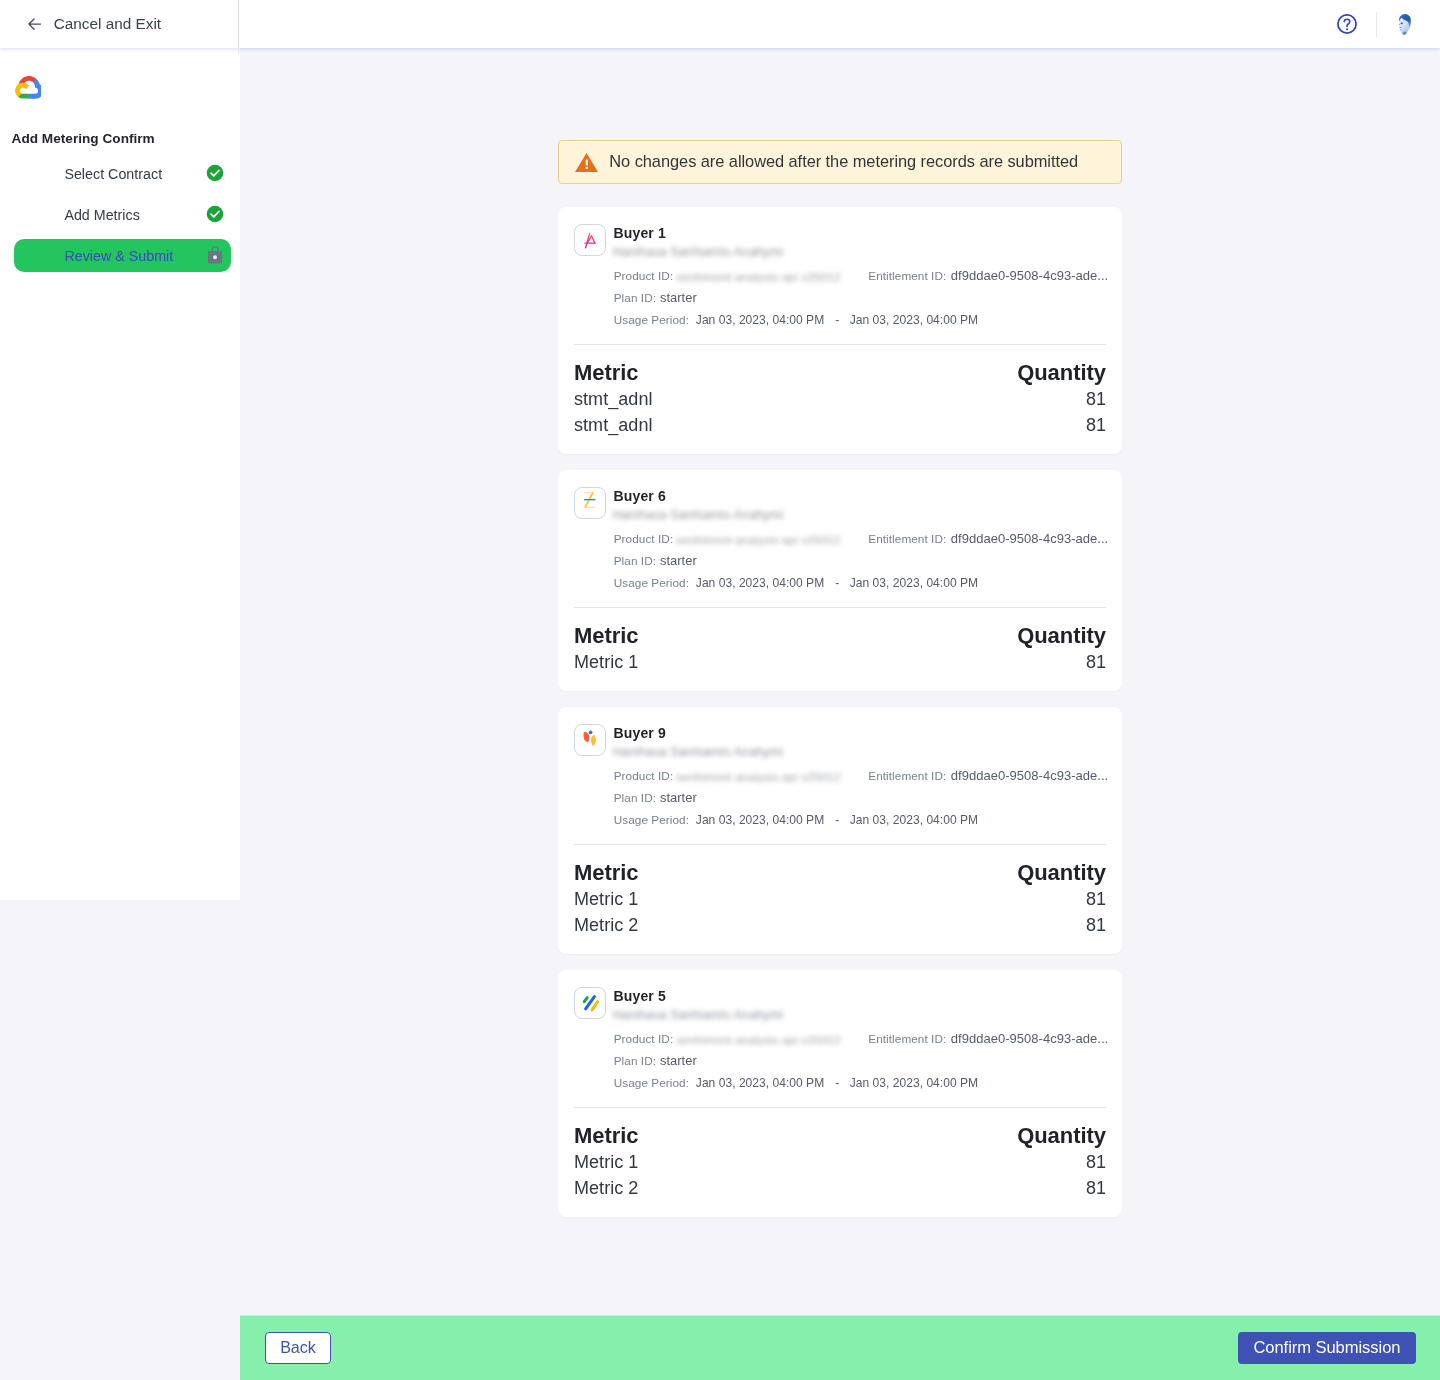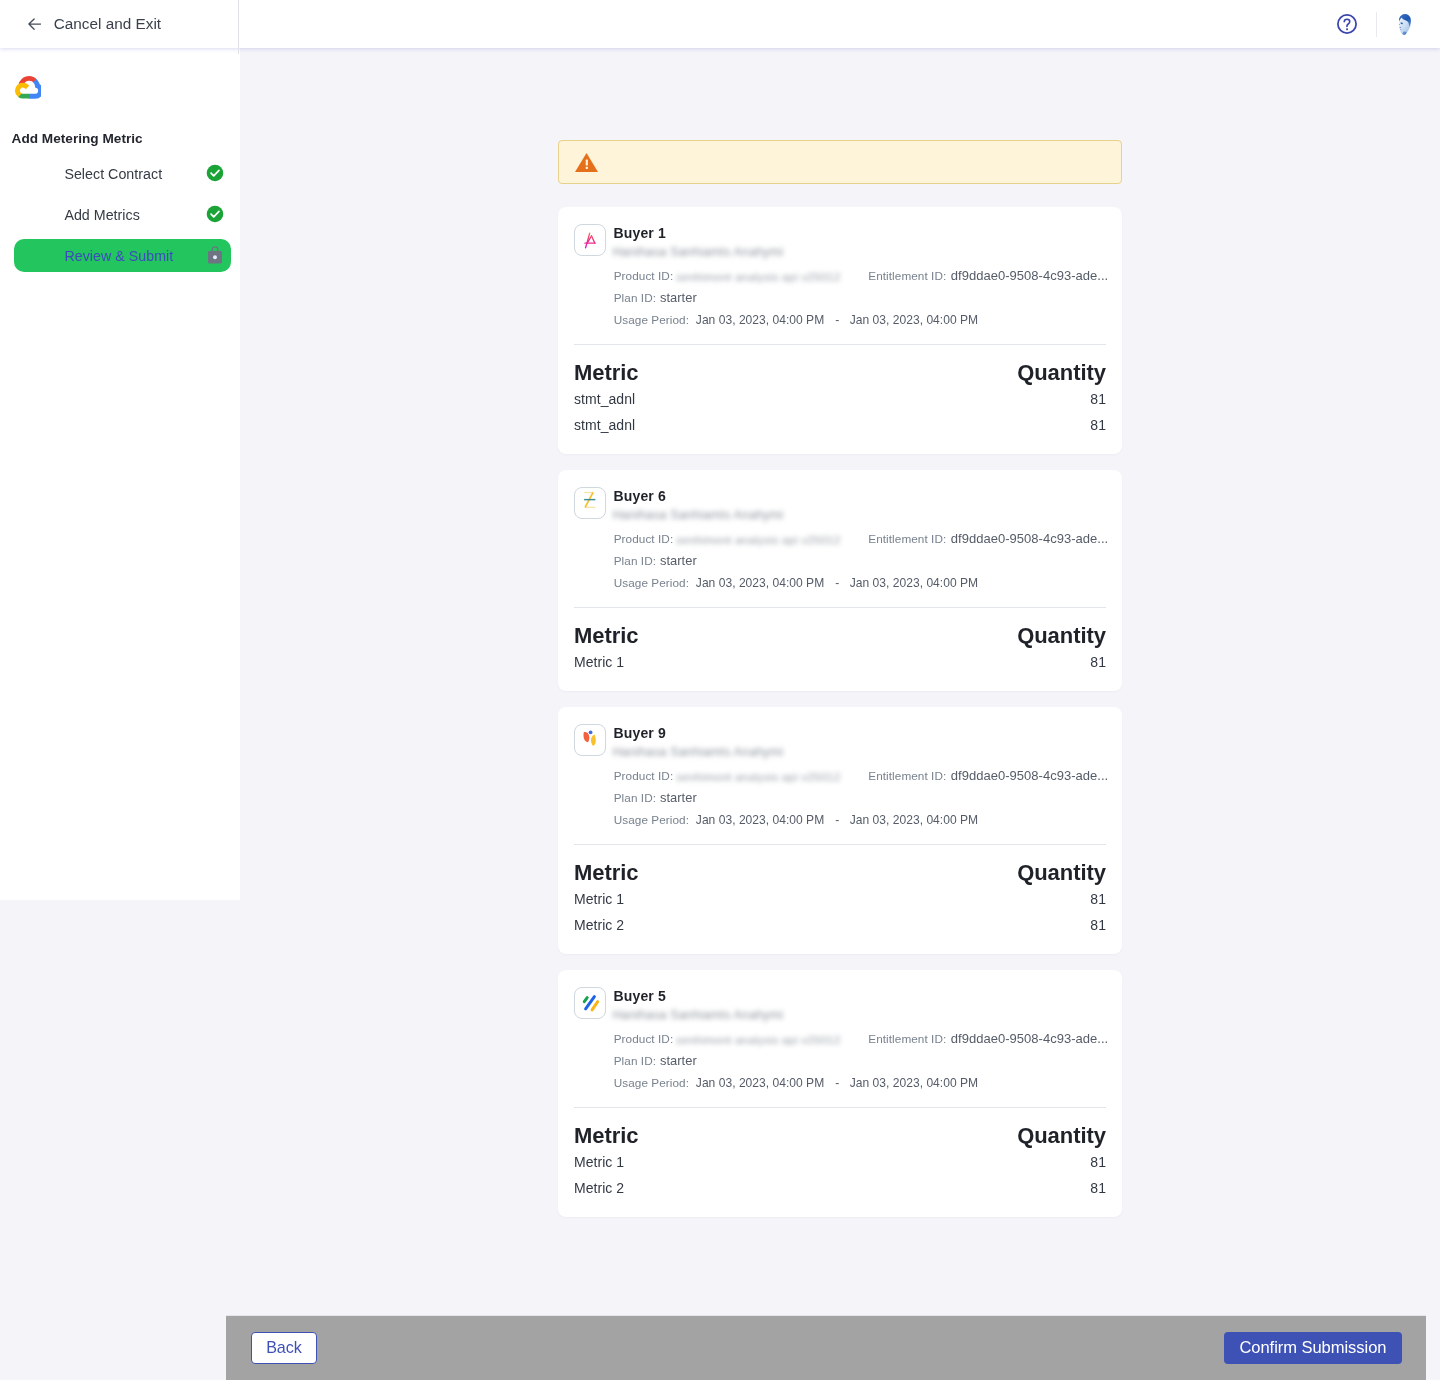--- a/index.html
+++ b/index.html
@@ -84,26 +84,26 @@
   .kv-blur{ display:inline-block; height:15px; line-height:15px; overflow:hidden;
     font-size:11.6px; color:#979da6; white-space:nowrap; letter-spacing:.2px;
     filter:blur(2.8px); position:relative; top:1px; vertical-align:top;}
   .sep{ position:absolute; left:16px; right:16px; top:137px; height:1px; background:#e3e6ea;}
   .table{ padding:0 16px 16px 16px; }
   .trow{ display:flex; justify-content:space-between; }
   .thead{ height:26px; margin-top:15px; }
   .thead .c{ font-size:22px; font-weight:bold; color:#1f2229; letter-spacing:-.05px;
      line-height:26px;}
   .tbody{ height:26px; }
-  .tbody .c{ font-size:14px; color:#333943; letter-spacing:.05px; line-height:26px;}
+  .tbody .c{ font-size:18px; color:#333943; letter-spacing:.05px; line-height:26px;}
 
   
   .footer{
-    position:absolute; left:226px; top:1315px; width:1200px; height:65px;
-    background:#a3a3a3; border-top:1px solid #e3e5ec; z-index:15;
+    position:absolute; left:240px; top:1315px; width:1200px; height:65px;
+    background:#86efac; border-top:1px solid #e3e5ec; z-index:15;
   }
   .btn-back{ position:absolute; left:24.7px; top:15.9px; height:31.7px; width:66.6px;
     border:1.3px solid #3e51b5; border-radius:4px; background:#fff; color:#3e51b5;
     font-size:16.1px; font-family:inherit; letter-spacing:-.05px; cursor:pointer;
     display:flex; align-items:center; justify-content:center; padding:0;}
   .btn-confirm{ position:absolute; right:24.5px; top:15.8px; height:31.8px; width:177.1px;
     border:none; border-radius:4px; background:#3e51b5; color:#fff;
     font-size:16.55px; font-family:inherit; letter-spacing:-.05px; cursor:pointer;
     display:flex; align-items:center; justify-content:center; padding:0;}
 </style>
@@ -150,21 +150,21 @@
   </div>
 </div>
 
 <div class="sidebar">
   <svg class="gcp-logo" viewBox="1 3.05 31.2 26.95">
     <path d="M22.3 10.6h1l2.9-2.9.14-1.23A12.96 12.96 0 0 0 5.2 12.8c.3-.2.95-.15 1.06-.3l5.8-.95s.3-.5.45-.47a7.2 7.2 0 0 1 9.86-.75z" fill="#ea4335"></path>
     <path d="M30.5 12.8a12.97 12.97 0 0 0-3.93-6.3l-4.08 4.07a7.2 7.2 0 0 1 2.65 5.7v.73a3.63 3.63 0 0 1 0 7.25h-7.27l-.72.74v4.35l.72.7h7.27a9.45 9.45 0 0 0 5.35-17.25z" fill="#4285f4"></path>
     <path d="M10.45 30h7.26v-5.8h-7.26a3.6 3.6 0 0 1-1.5-.33l-1.03.32-2.92 2.9-.25.98A9.4 9.4 0 0 0 10.45 30z" fill="#34a853"></path>
     <path d="M10.45 11.1A9.45 9.45 0 0 0 4.74 28l4.21-4.2a3.63 3.63 0 1 1 4.8-4.8l4.21-4.2a9.43 9.43 0 0 0-7.5-3.7z" fill="#fbbc05"></path>
   </svg>
-  <div class="side-title">Add Metering Metric</div>
+  <div class="side-title">Add Metering Confirm</div>
   <div class="nav">
     <div class="nav-item">
       <span class="lbl">Select Contract</span>
       <svg class="check-icon" viewBox="0 0 20 20">
         <circle cx="10" cy="10" r="9.2" fill="#1aa336"></circle>
         <path d="M5.6 10.2 8.6 13.2 14.4 7.1" fill="none" stroke="#fff" stroke-width="1.9" stroke-linecap="round" stroke-linejoin="round"></path>
       </svg>
     </div>
     <div class="nav-item">
       <span class="lbl">Add Metrics</span>
@@ -184,20 +184,21 @@
   </div>
 </div>
 
 <div class="main">
   <div class="alert">
     <svg class="warn-icon" viewBox="0 0 22.3 18.4">
       <path d="M11.15 0 22.3 18.4 0 18.4Z" fill="#e5701b"></path>
       <rect x="10.4" y="6.4" width="2.1" height="5.6" rx=".4" fill="#fdf4d9"></rect>
       <rect x="10.4" y="13.2" width="2.1" height="2.2" rx=".4" fill="#fdf4d9"></rect>
     </svg>
+    <span class="txt">No changes are allowed after the metering records are submitted</span>
   </div>
   <div class="cards" id="cards">
       <div class="card">
     <div class="card-head">
       <div class="logo-box">
             <svg width="32" height="32" viewBox="0 0 32 32">
     <defs>
       <linearGradient id="ga" gradientUnits="userSpaceOnUse" x1="17.2" y1="7.5" x2="12.2" y2="24">
         <stop offset="0%" stop-color="#ff8a3b"></stop>
                   <stop offset="22%" stop-color="#f4556a"></stop>

